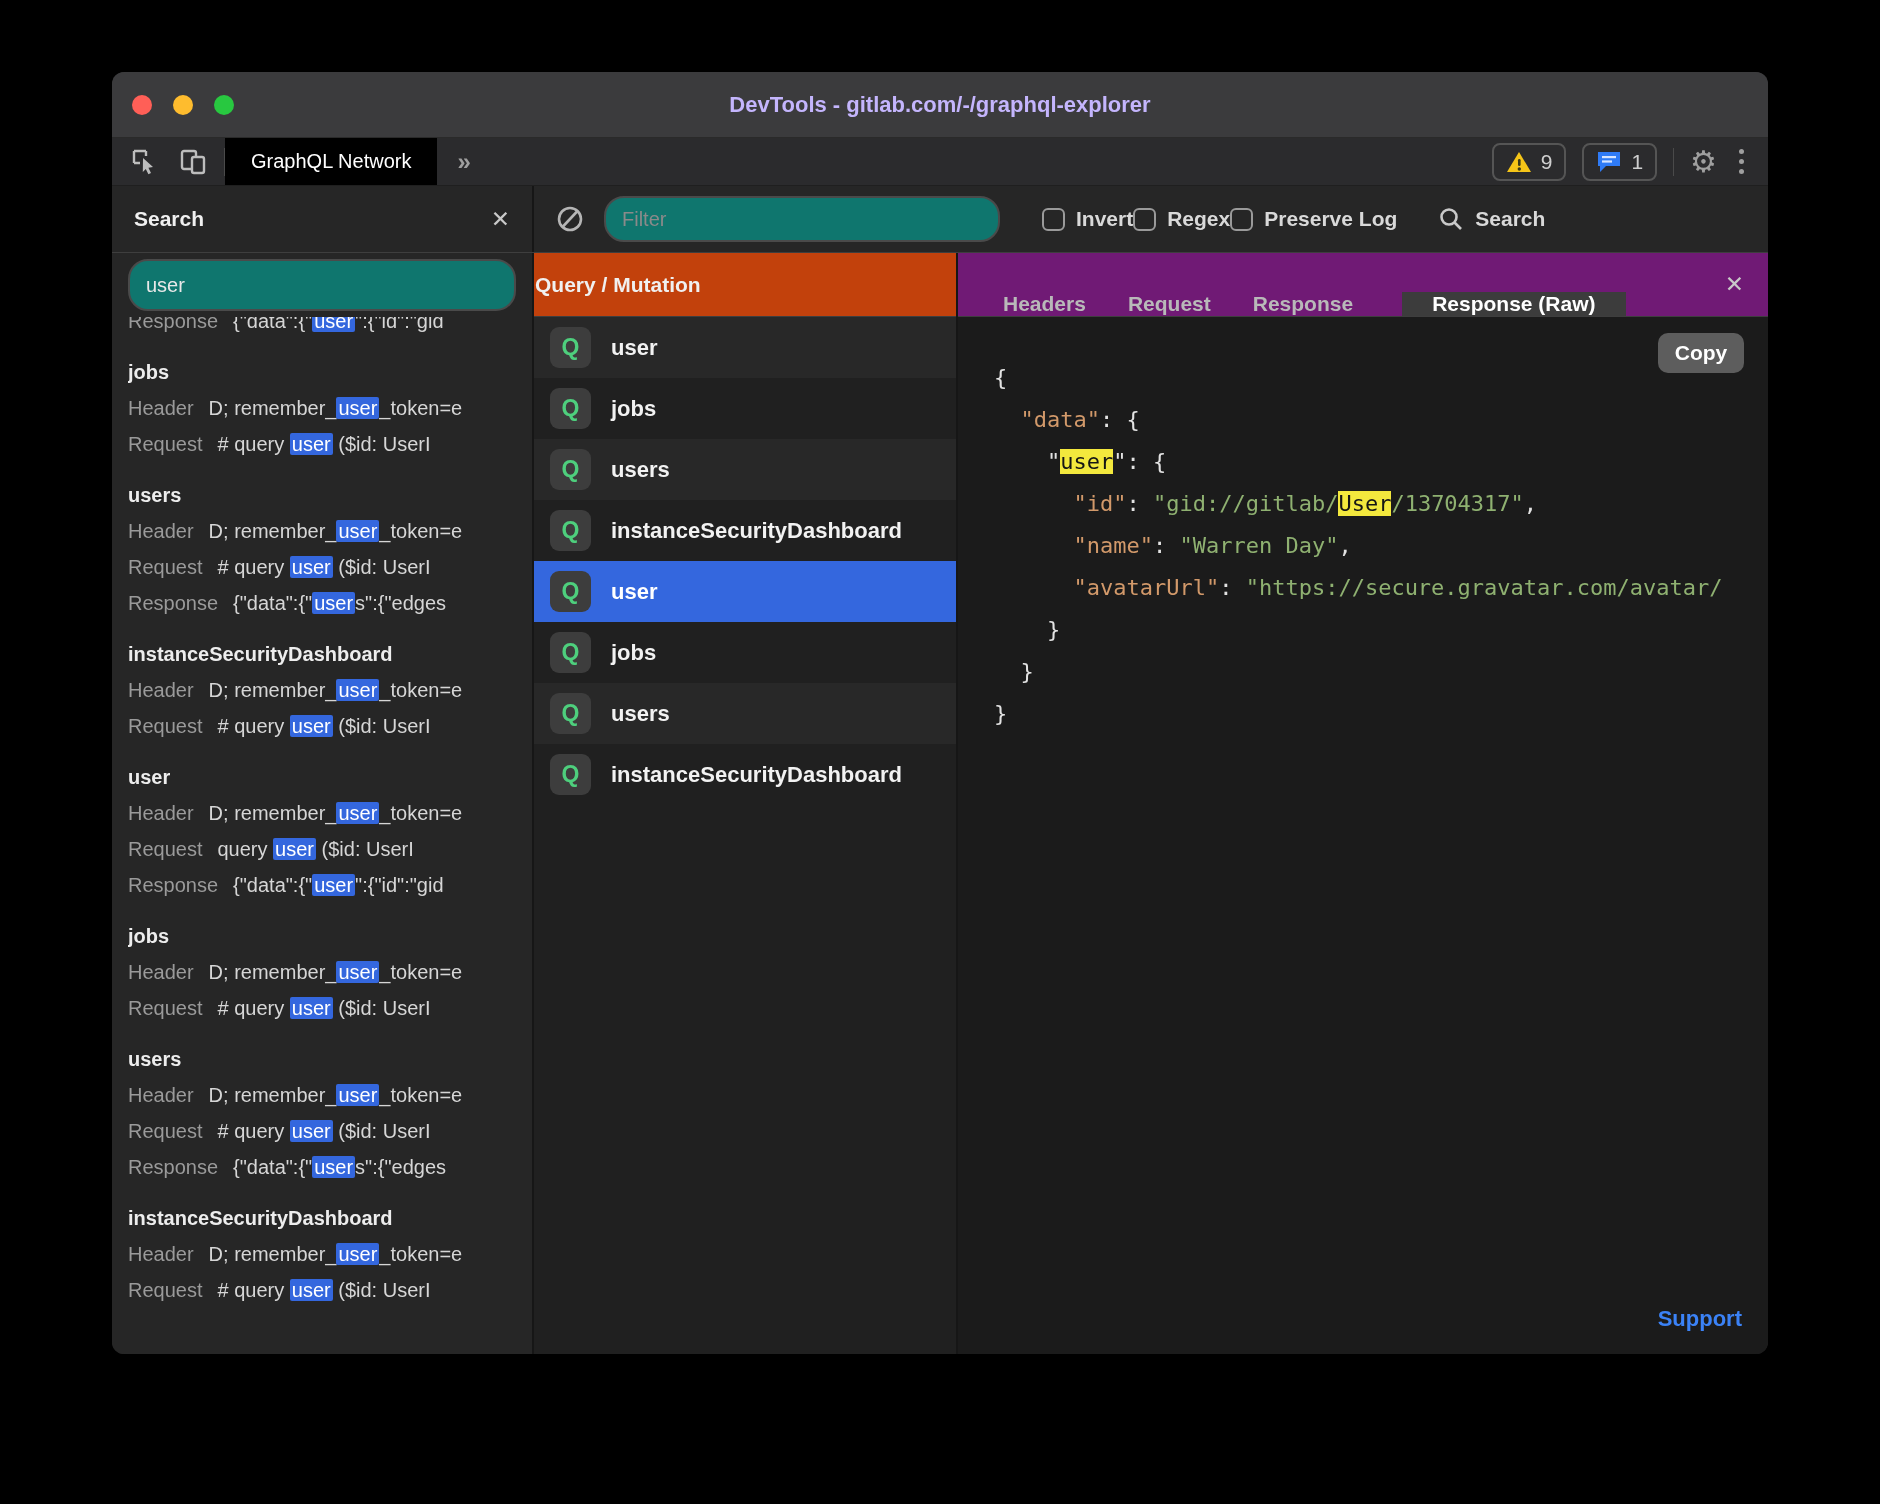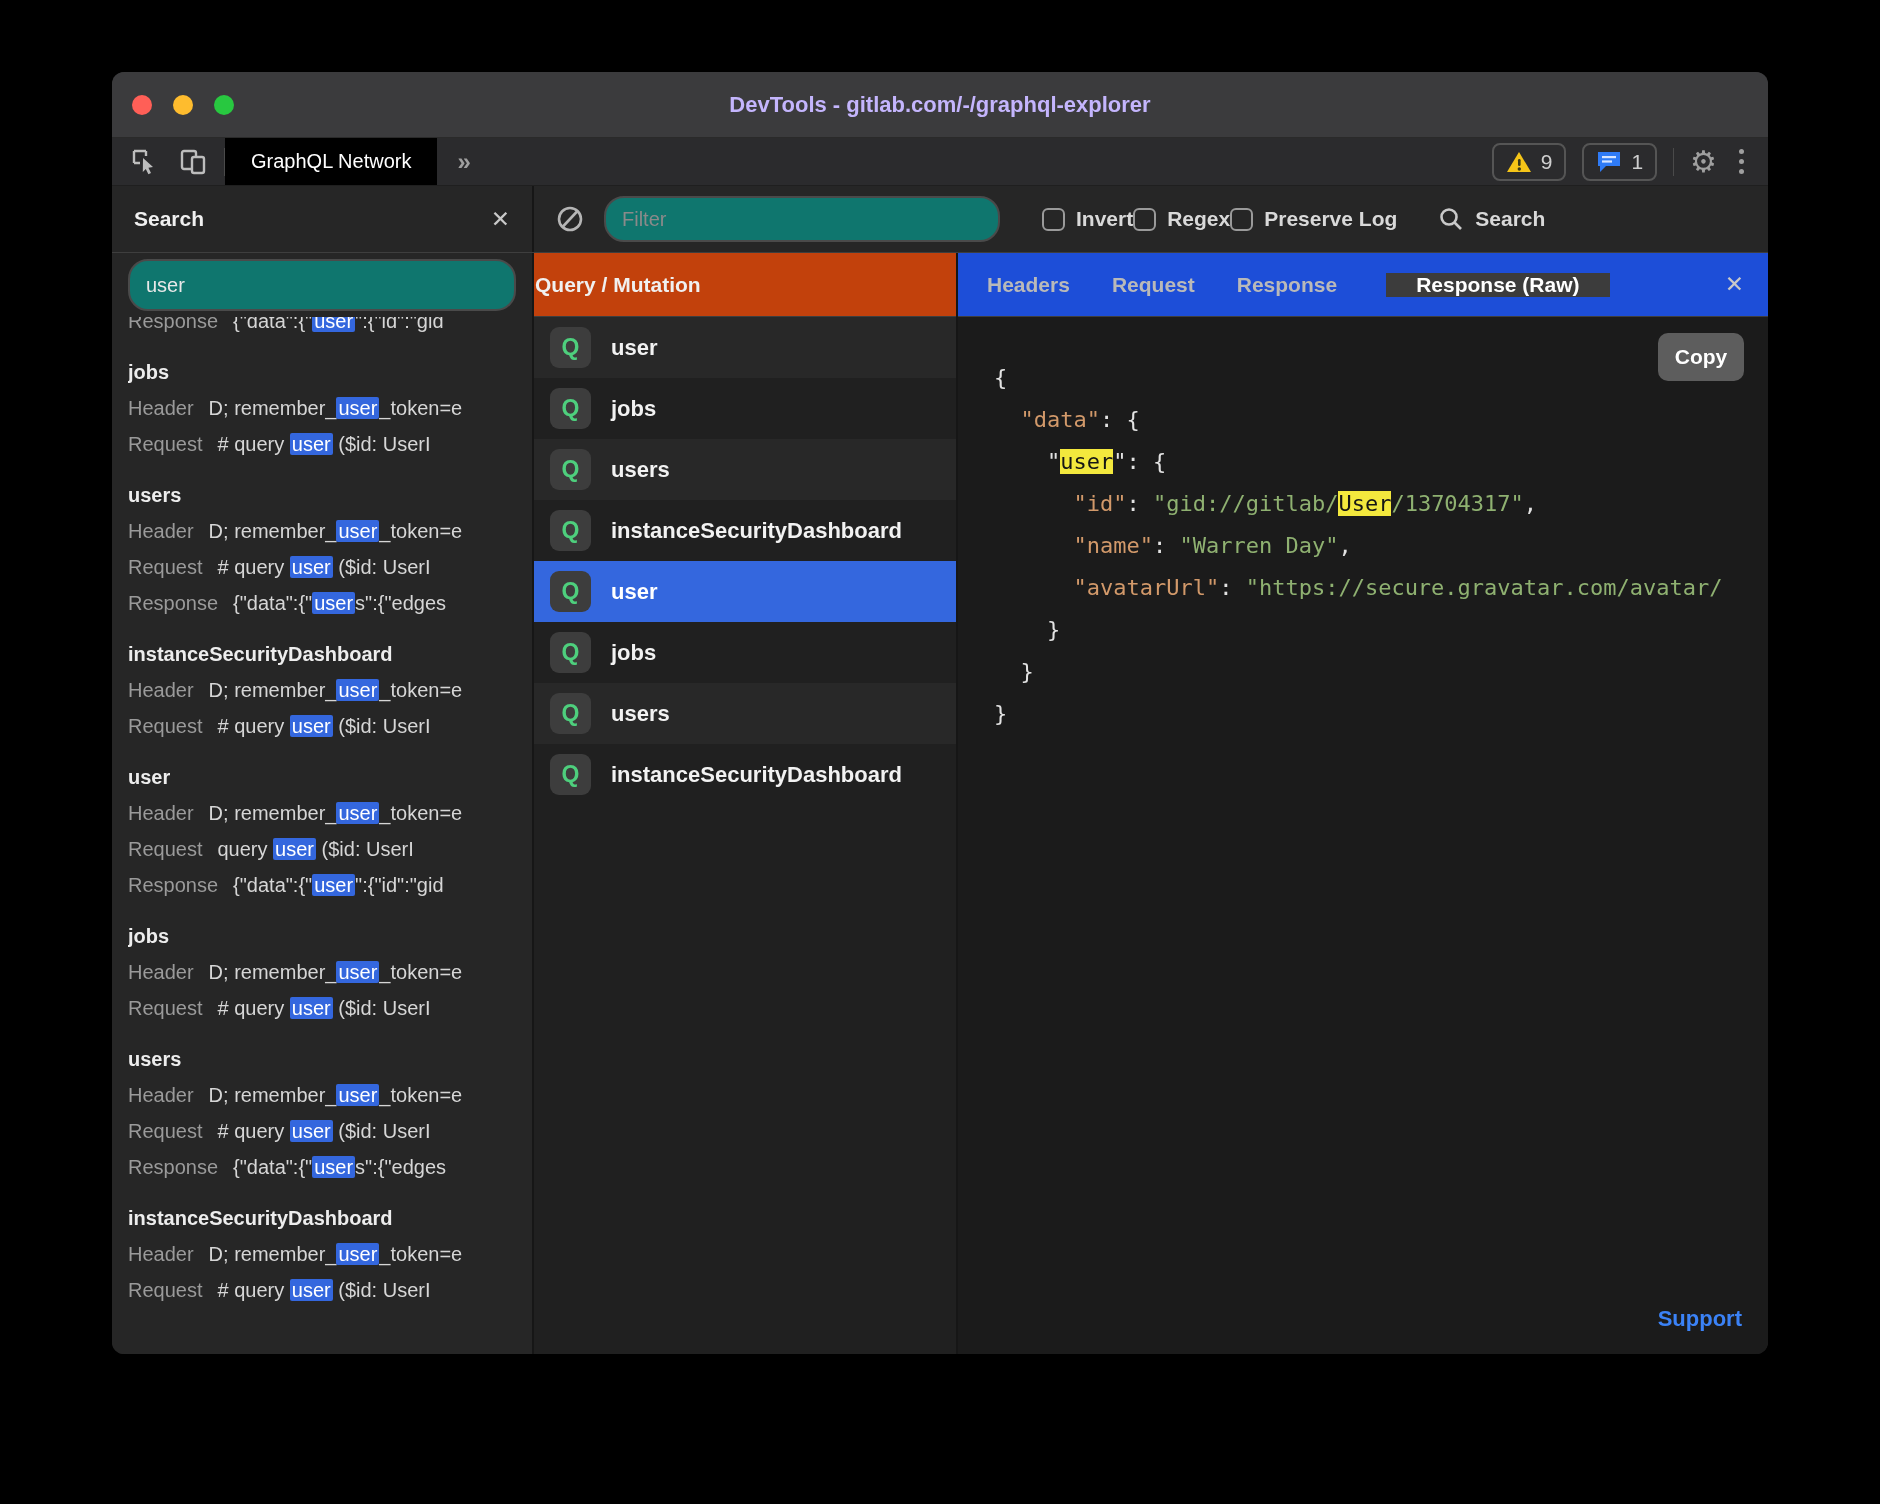--- a/index.html
+++ b/index.html
@@ -74,31 +74,31 @@
             background:#c2410c;border-bottom:1px solid #3e3e3e;font-size:21px;font-weight:bold;color:#f0f0f0;}
   .q-row{height:61px;flex:0 0 auto;display:flex;align-items:center;gap:20px;padding:0 16px;
          font-size:22px;font-weight:bold;color:#f2f2f2;cursor:default;}
   .q-row.odd{background:#282828;} .q-row.even{background:#202020;}
   .q-row.selected{background:var(--accent);color:#fff;}
   .q-badge{width:41px;height:41px;border-radius:9px;background:#3d3d3d;color:var(--q-green);
            display:flex;align-items:center;justify-content:center;font-size:23px;font-weight:bold;flex:0 0 auto;}
 
   
   .right-col{flex:1;display:flex;flex-direction:column;background:#1b1b1b;min-height:0;}
-  .rtabs{height:64px;flex:0 0 auto;display:flex;align-items:center;background:#1d4ed8;
-         border-bottom:1px solid #3e3e3e;padding-left:8px;}
+  .rtabs{height:64px;flex:0 0 auto;display:flex;align-items:flex-end;background:#701a75;
+         border-bottom:1px solid #3e3e3e;padding-left:24px;}
   .rtab{display:flex;align-items:center;padding:0 21px;font-size:21px;font-weight:bold;color:#b9b9b9;cursor:default;}
   .rtab.active{background:#3c3c3c;color:#fff;padding:0 30px;margin-left:28px;}
   .rtabs .x-btn{align-self:center;margin-right:24px;}
   .rcontent{position:relative;flex:1;overflow:hidden;font-family:"DejaVu Sans Mono",monospace;
             font-size:22px;line-height:42px;padding:40px 0 0 36px;}
   .code-line{white-space:pre;overflow:hidden;}
   .sg-p{color:var(--punct);} .sg-k{color:var(--key);} .sg-s{color:var(--str);}
   .sg-hl,.sg-hls{background:var(--hl-yellow);color:#151515;}
-  .copy-btn{position:absolute;top:16px;right:24px;width:86px;height:48px;background:#5d5d5d;
+  .copy-btn{position:absolute;top:16px;right:24px;width:86px;height:40px;background:#5d5d5d;
             border:none;border-radius:10px;color:#fff;font-size:21px;font-weight:bold;
             font-family:"Liberation Sans",sans-serif;}
   .support{position:absolute;right:26px;bottom:14px;font-family:"Liberation Sans",sans-serif;
            font-size:22px;font-weight:bold;color:#3b82f6;}
 
   svg{display:block;}
 </style>
 </head>
 <body>
 

